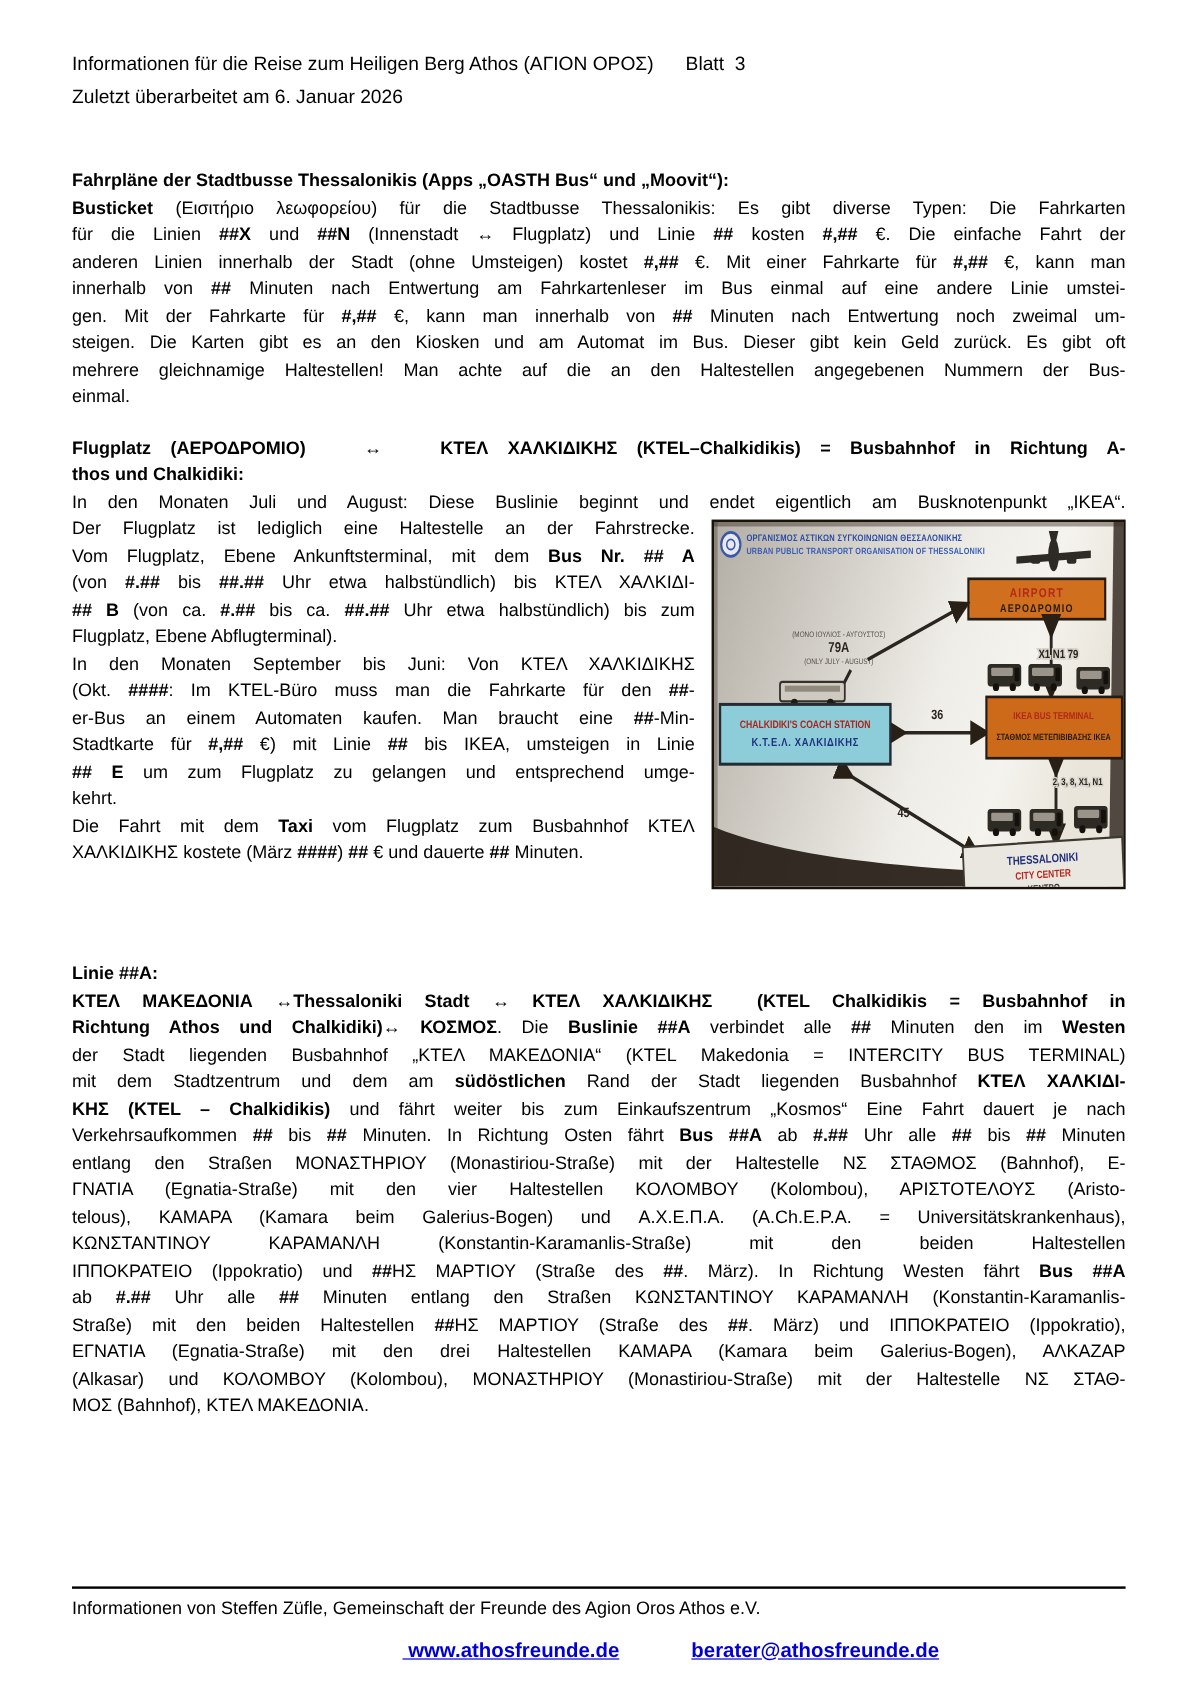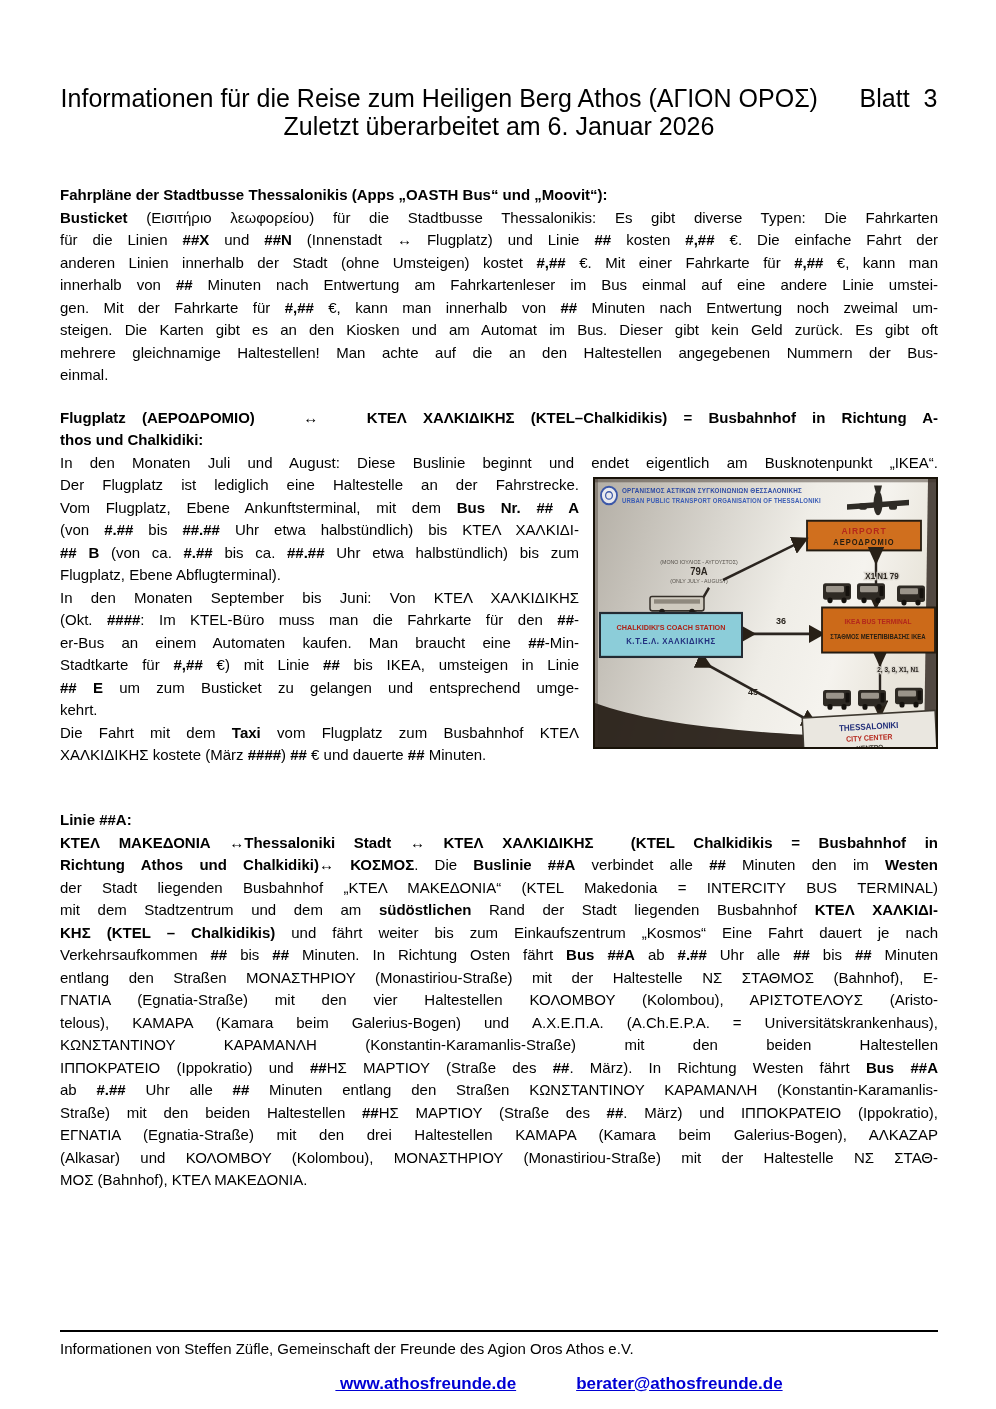--- a/index.html
+++ b/index.html
@@ -2,32 +2,32 @@
 <html><head>
 <meta charset="utf-8">
 <style>
   html,body{margin:0;padding:0;}
   body{
     width:996px;height:1409px;background:#ffffff;color:#000;
     font-family:"Liberation Sans","DejaVu Sans",sans-serif;
     overflow:hidden;
   }
   .page{padding:40px 58px 0 60px;}
-  .hdr{text-align:center;font-size:25px;line-height:28px;margin-bottom:44px;margin-top:44px;}
+  .hdr{text-align:left;font-size:16px;line-height:28px;margin-bottom:44px;}
   .content{font-size:15px;line-height:22.5px;}
   .jline{text-align:justify;text-align-last:justify;}
   .jline.lastline{text-align:right;text-align-last:left;}
   span.b{font-weight:bold;}
   span.u{}
   .sp20{height:20px;}
   .s3head{margin-top:10px;}
   .s1head{margin-top:0;}
   .clear{clear:both;}
   figure.photo{
-    float:right;width:345px;height:272px;margin:3px 0 50px 14px;
+    float:right;width:345px;height:308px;margin:3px 0 50px 14px;
     border:2px solid #181208;box-sizing:border-box;background:#d8d5ce;
     padding:0;position:relative;
   }
   figure.photo svg{display:block;width:100%;height:100%;}
   .footer{margin-top:138px;}
   .footer-rule{border-top:2px solid #000;height:0;margin-bottom:6px;}
   .footer-info{text-align:left;font-size:15px;line-height:22px;}
   .footer-links{display:flex;justify-content:center;gap:60px;margin-top:14px;transform:translateX(60px);}
   .footer-links a{color:#0000d4;text-decoration:underline;font-weight:bold;font-size:17px;}
 </style>
@@ -170,21 +170,21 @@
         <div class="jline"><span>Vom Flugplatz, Ebene Ankunftsterminal, mit dem </span><span class="b">Bus Nr. ## A</span></div>
         <div class="jline"><span>(von </span><span class="b">#.##</span><span> bis </span><span class="b">##.##</span><span> Uhr etwa halbstündlich) bis ΚΤΕΛ ΧΑΛΚΙΔΙ-</span></div>
         <div class="jline"><span class="b">## B</span><span> (von ca. </span><span class="b">#.##</span><span> bis ca. </span><span class="b">##.##</span><span> Uhr etwa halbstündlich) bis zum</span></div>
         <div class="jline lastline"><span>Flugplatz, Ebene Abflugterminal).</span></div>
       </div>
     <div>
         <div class="jline"><span>In den Monaten September bis Juni: Von ΚΤΕΛ ΧΑΛΚΙΔΙΚΗΣ</span></div>
         <div class="jline"><span>(Okt. </span><span class="b">####</span><span>: Im KTEL-Büro muss man die Fahrkarte für den </span><span class="b">##</span><span>-</span></div>
         <div class="jline"><span>er-Bus an einem Automaten kaufen. Man braucht eine </span><span class="b">##</span><span>-Min-</span></div>
         <div class="jline"><span>Stadtkarte für </span><span class="b">#,##</span><span> €) mit Linie </span><span class="b">##</span><span> bis IKEA, umsteigen in Linie</span></div>
-        <div class="jline"><span class="b">## E</span><span> um zum Busticket zu gelangen und entsprechend umge-</span></div>
+        <div class="jline"><span class="b">## E</span><span> um zum Flugplatz zu gelangen und entsprechend umge-</span></div>
         <div class="jline lastline"><span>kehrt.</span></div>
       </div>
     <div>
         <div class="jline"><span>Die Fahrt mit dem </span><span class="b">Taxi</span><span> vom Flugplatz zum Busbahnhof ΚΤΕΛ</span></div>
         <div class="jline lastline"><span>ΧΑΛΚΙΔΙΚΗΣ kostete (März </span><span class="b">####</span><span>) </span><span class="b">##</span><span> € und dauerte </span><span class="b">##</span><span> Minuten.</span></div>
       </div>
 
     <div class="clear"></div>
 
     <div class="s3head">

